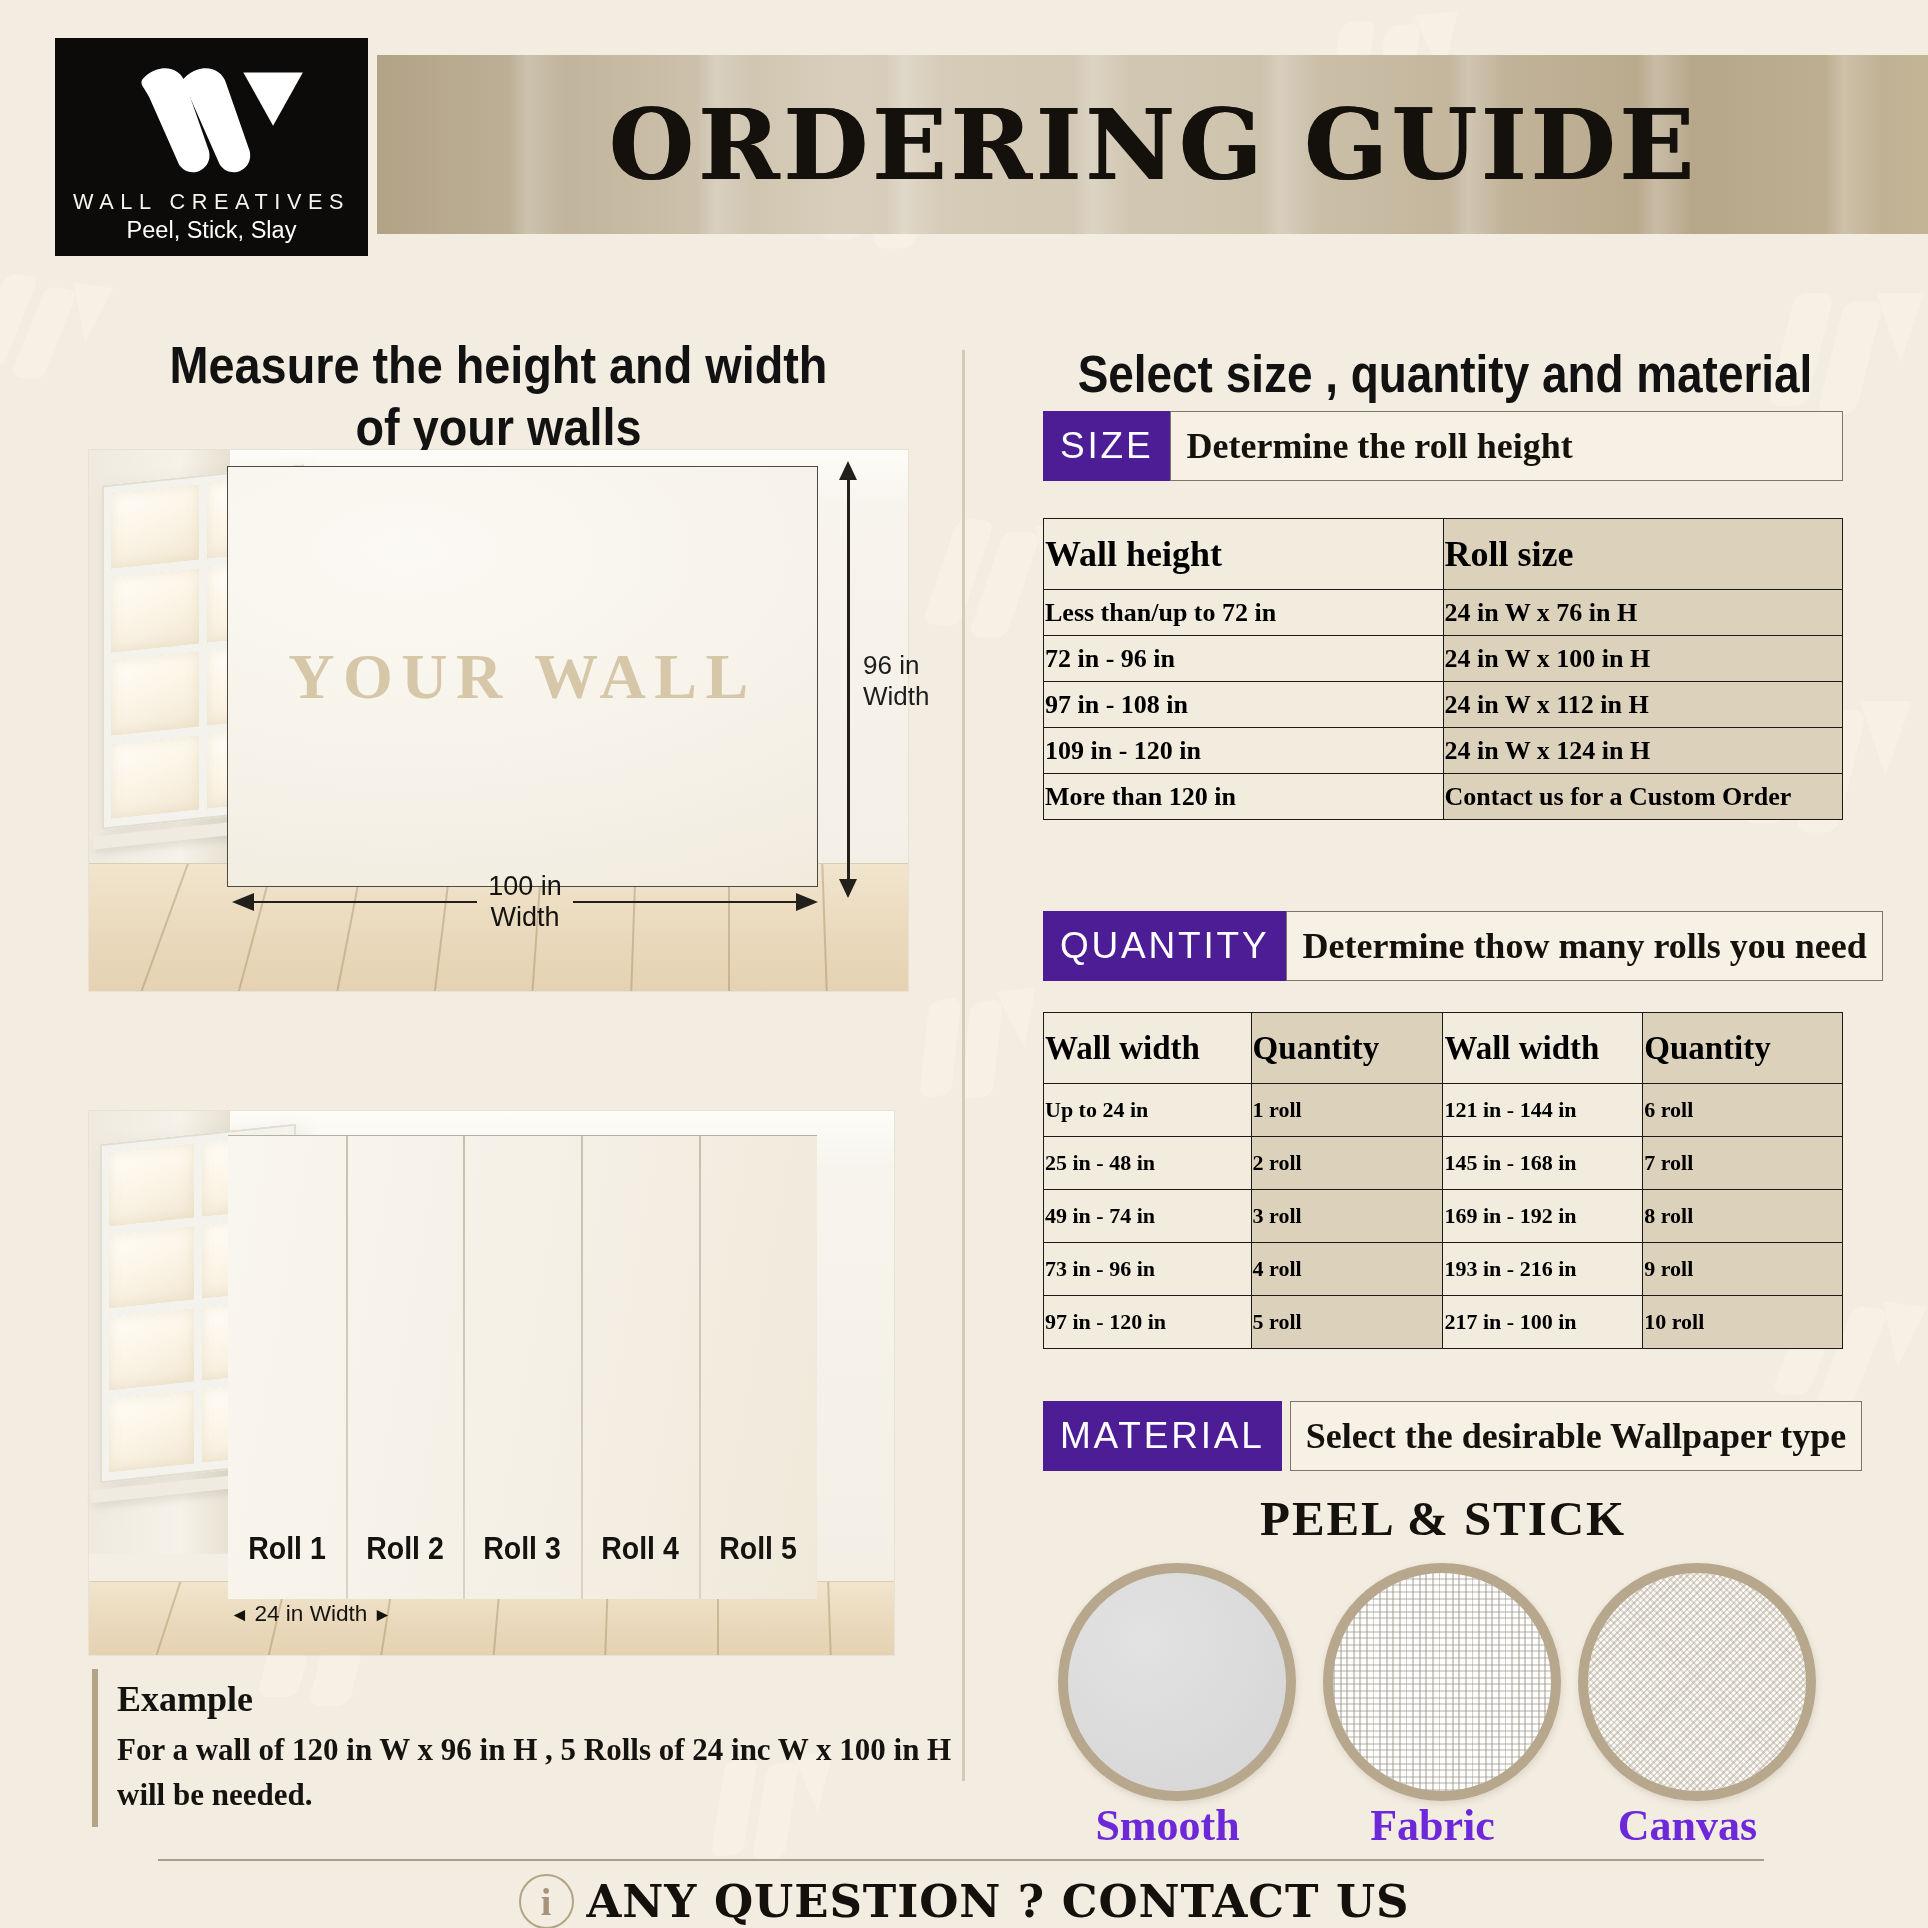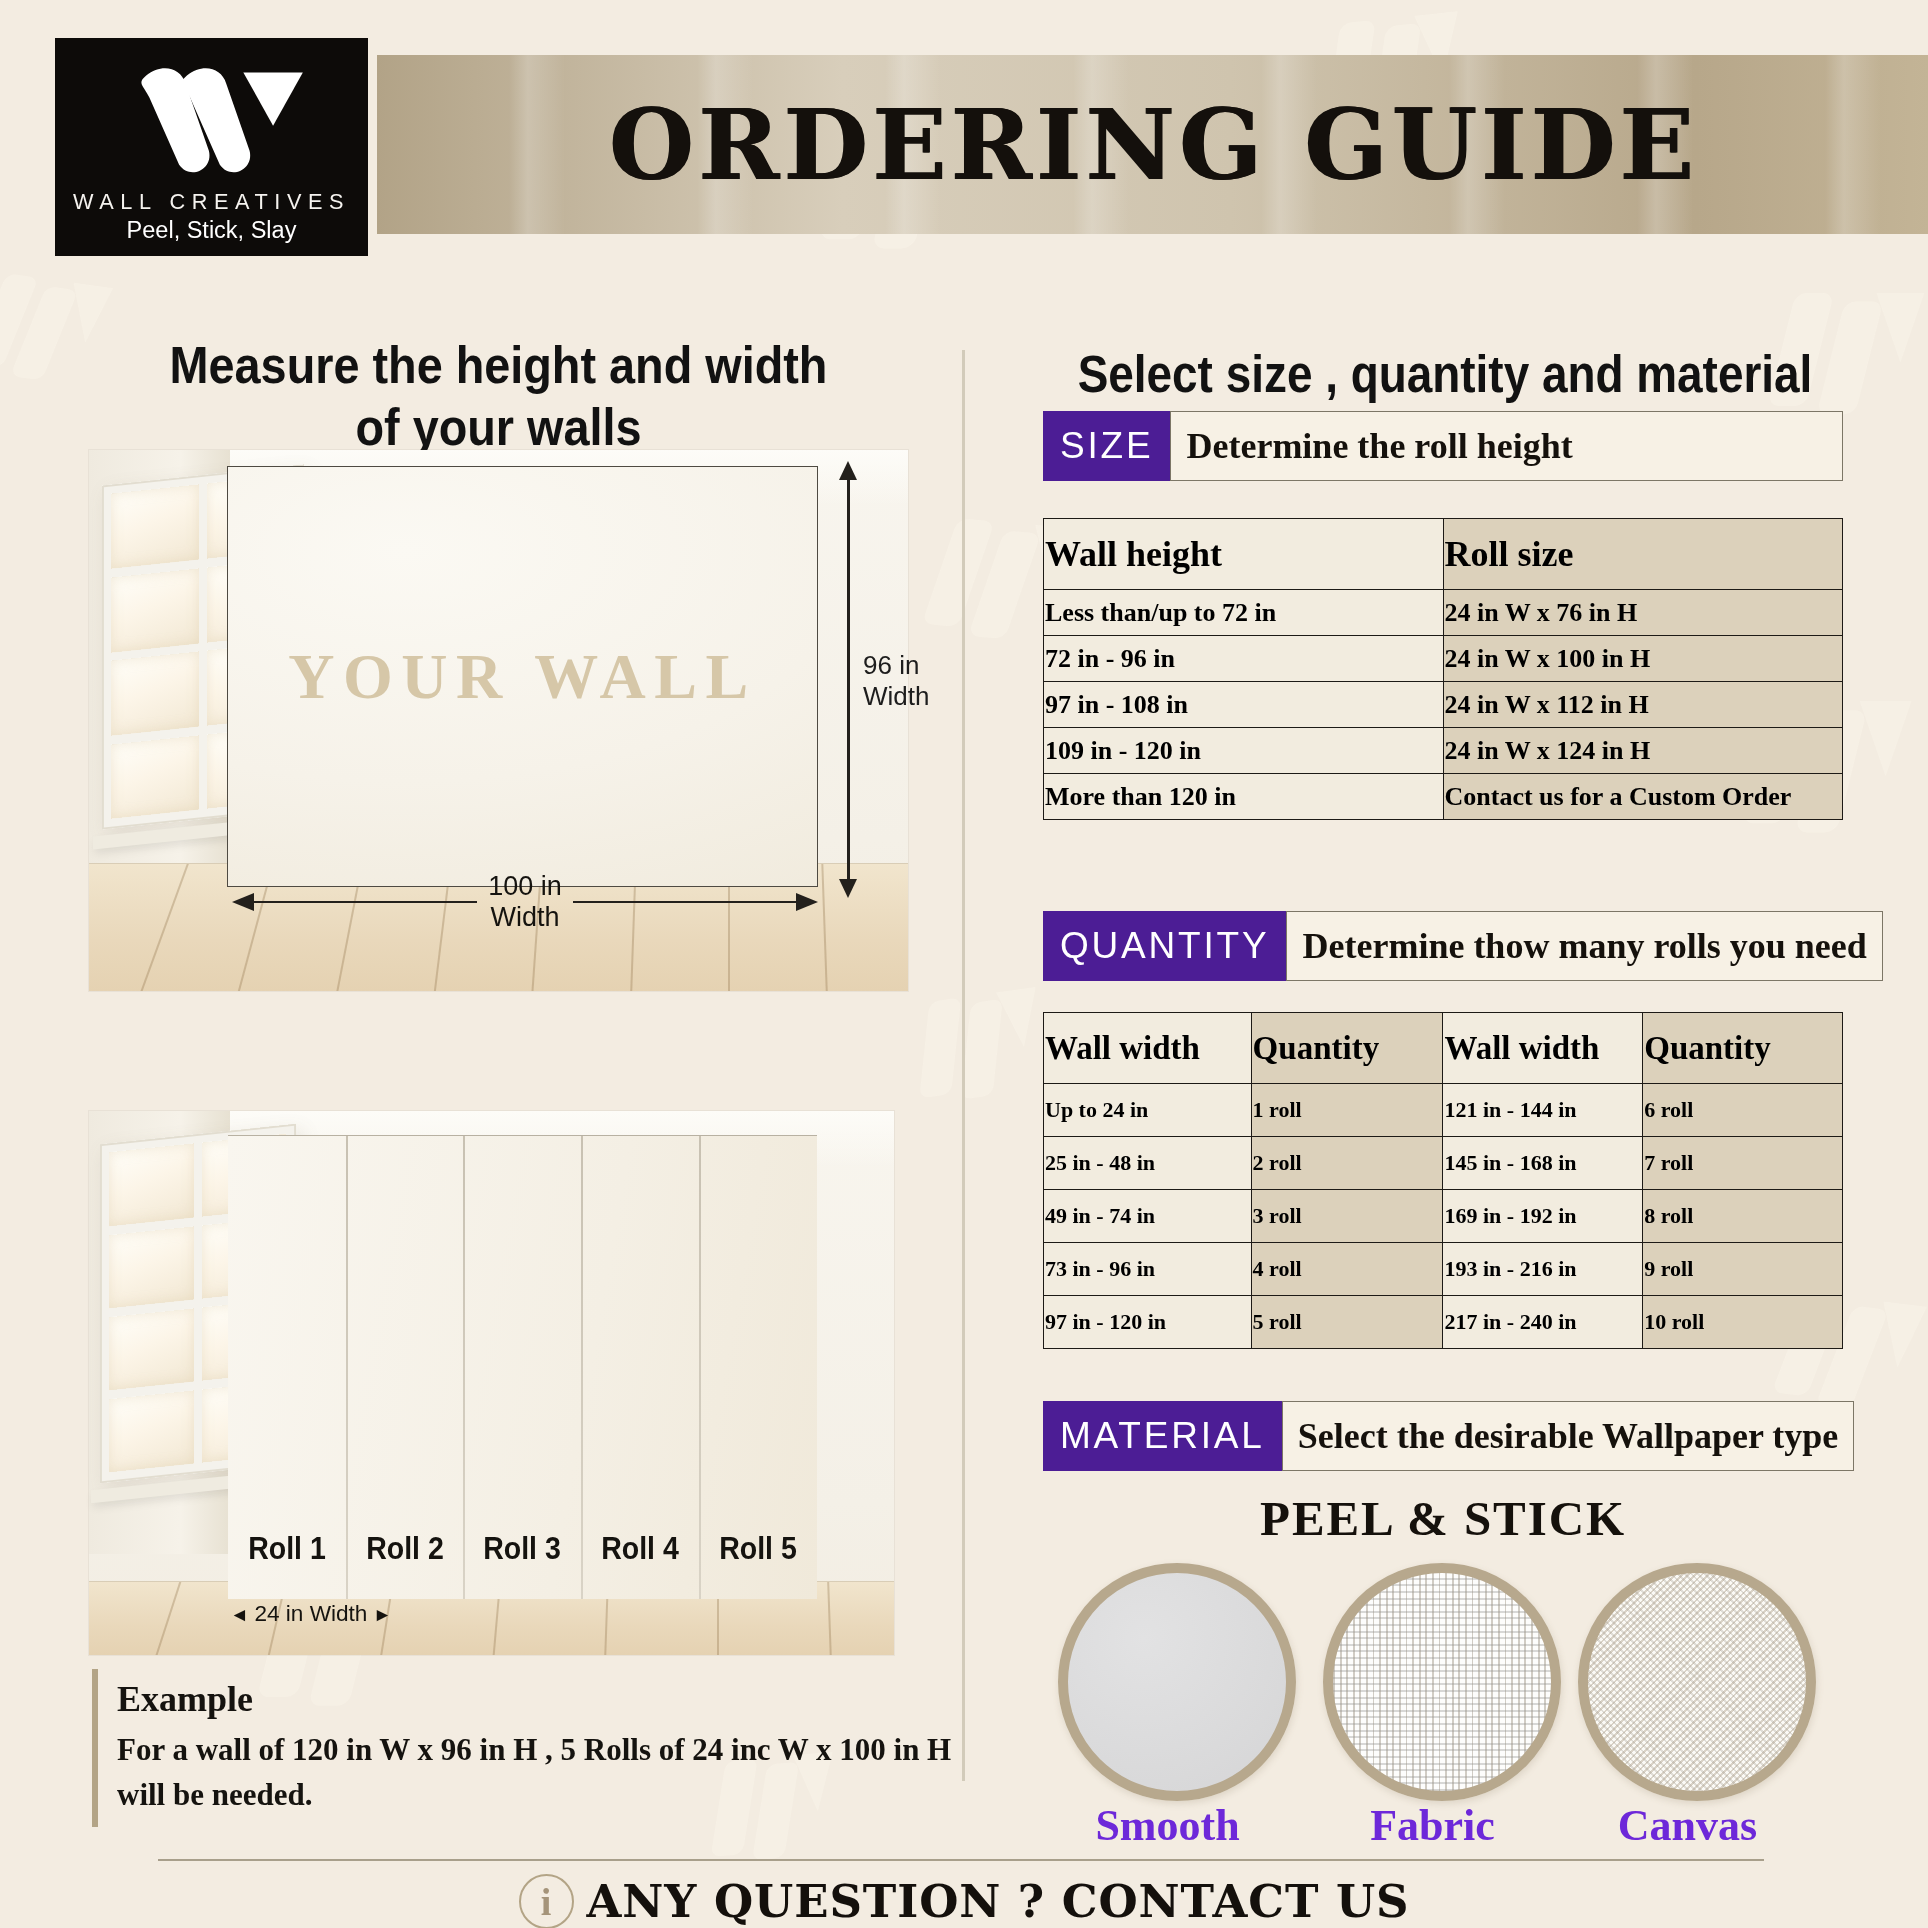--- a/index.html
+++ b/index.html
@@ -82,21 +82,21 @@
   .ex-title{font-size:36px;margin-bottom:7.5px;}
   .ex-line{font-size:31px;line-height:1.45;white-space:nowrap;}
 
   
   .divider-v{position:absolute;left:962px;top:350px;width:2.8px;height:1431px;background:#d2cbba;}
 
   
   .tag-row{position:absolute;left:1043px;width:800px;height:70px;display:flex;align-items:stretch;}
   .tag-row.size{top:411px;}
   .tag-row.quantity{top:911px;}
-  .tag-row.material{top:1401px;}
+  .tag-row.material{top:1401px;gap:8px;}
   .tag{background:#4c1d95;color:#fff;display:flex;align-items:center;padding:0 17px;font-size:37px;letter-spacing:2.8px;font-weight:400;}
   .tag-box{flex:1;border:1.9px solid #7c7666;background:#f7f1e5;display:flex;align-items:center;padding:0 15px;
     font-family:"Liberation Serif",serif;font-weight:bold;font-size:36px;color:#15110c;white-space:nowrap;}
 
   
   .dtable{position:absolute;left:1043px;width:800px;border-collapse:collapse;font-family:"Liberation Serif",serif;table-layout:fixed;}
   .dtable th,.dtable td{border:1.9px solid #1d1a16;text-align:left;font-weight:bold;color:#000000;white-space:nowrap;overflow:hidden;}
   .lt{background:#f2ecdf;}
   .tan{background:#dcd1bb;}
   .size-table{top:518px;}
@@ -383,21 +383,21 @@
     </tr>
     <tr>
       <td class="lt">73 in - 96 in</td>
       <td class="tan">4 roll</td>
       <td class="lt">193 in - 216 in</td>
       <td class="tan">9 roll</td>
     </tr>
     <tr>
       <td class="lt">97 in - 120 in</td>
       <td class="tan">5 roll</td>
-      <td class="lt">217 in - 240 in</td>
+      <td class="lt">217 in - 100 in</td>
       <td class="tan">10 roll</td>
     </tr>
   </tbody>
     </table>
 
   <div class="tag-row material">
     <div class="tag">MATERIAL</div>
     <div class="tag-box">Select the desirable Wallpaper type</div>
   </div>
 

